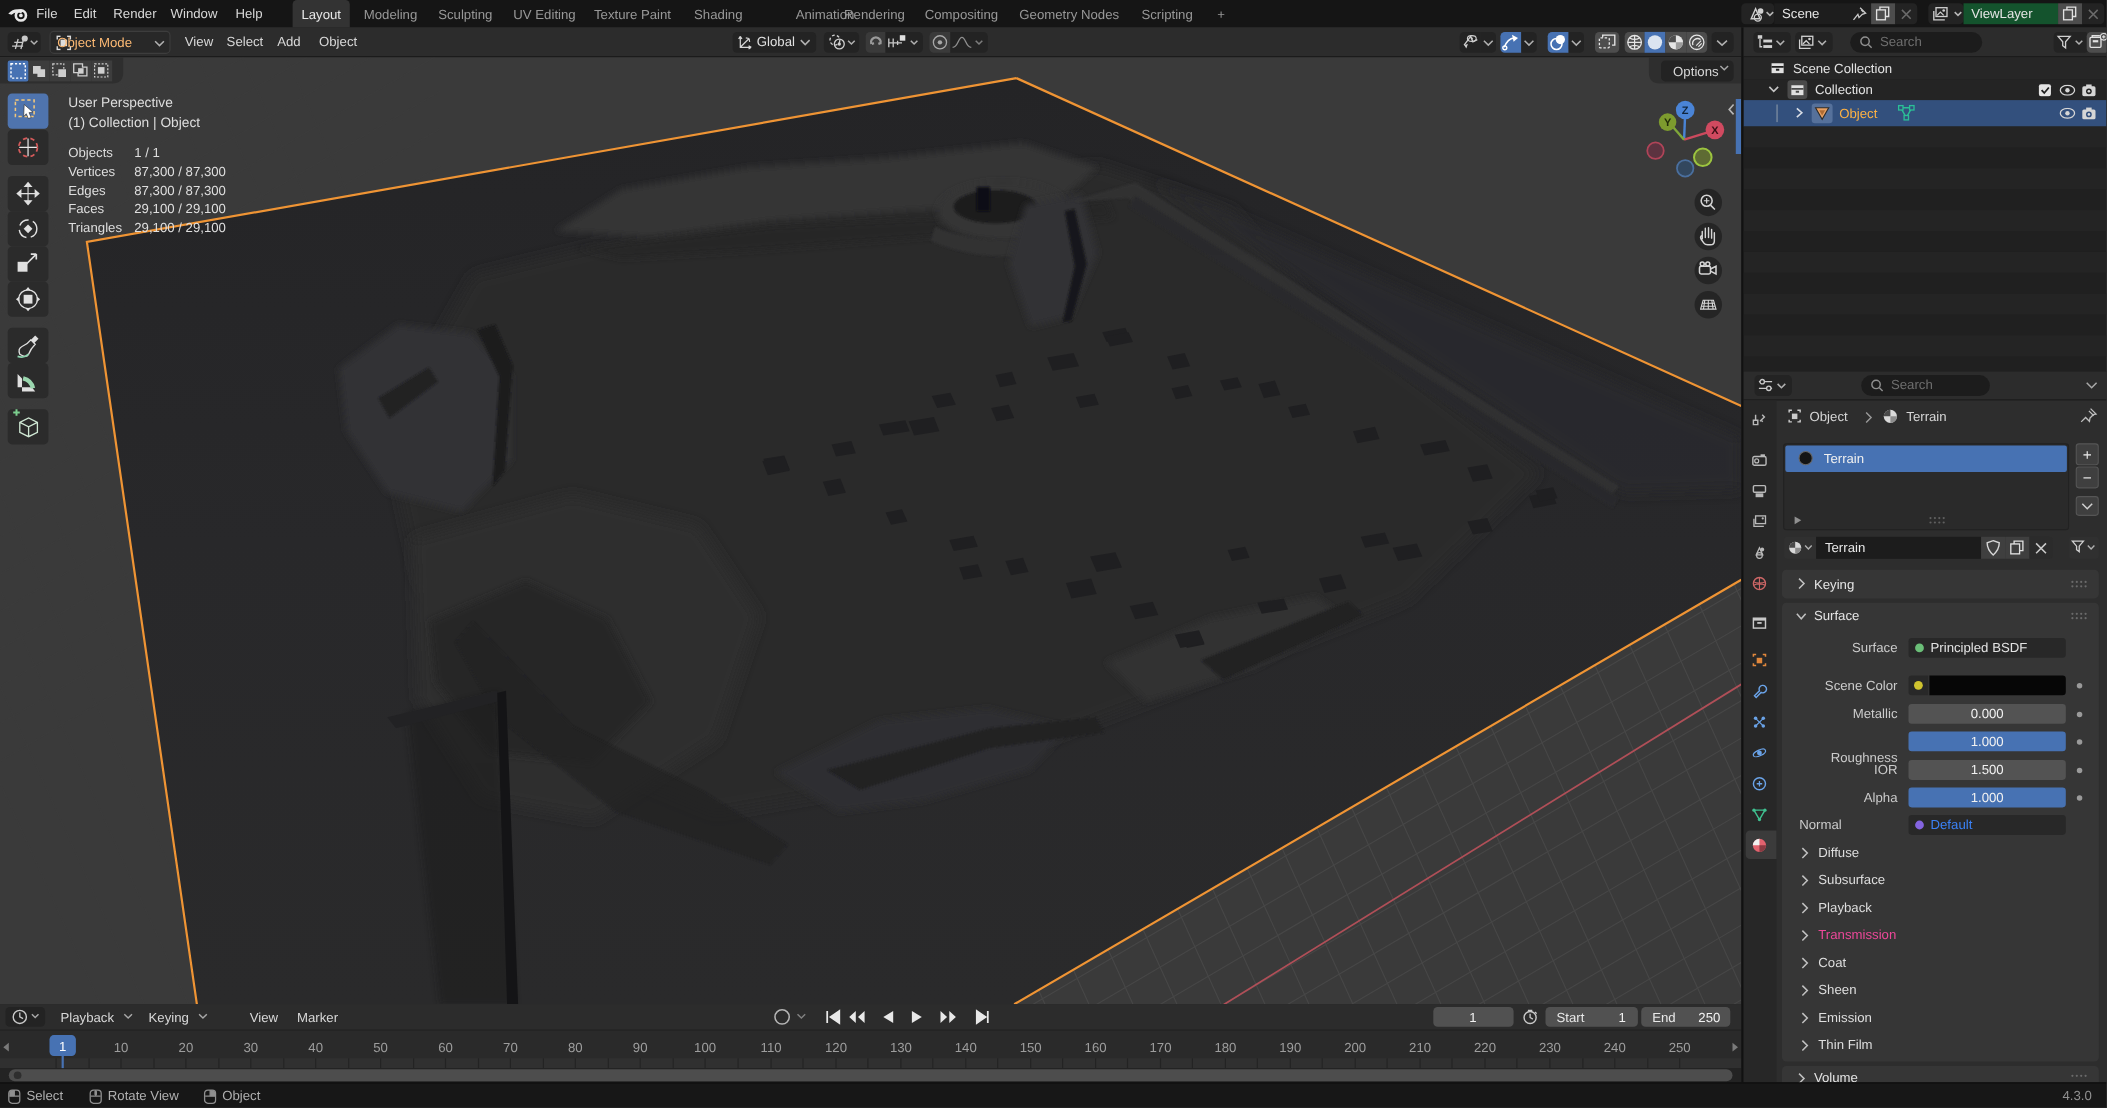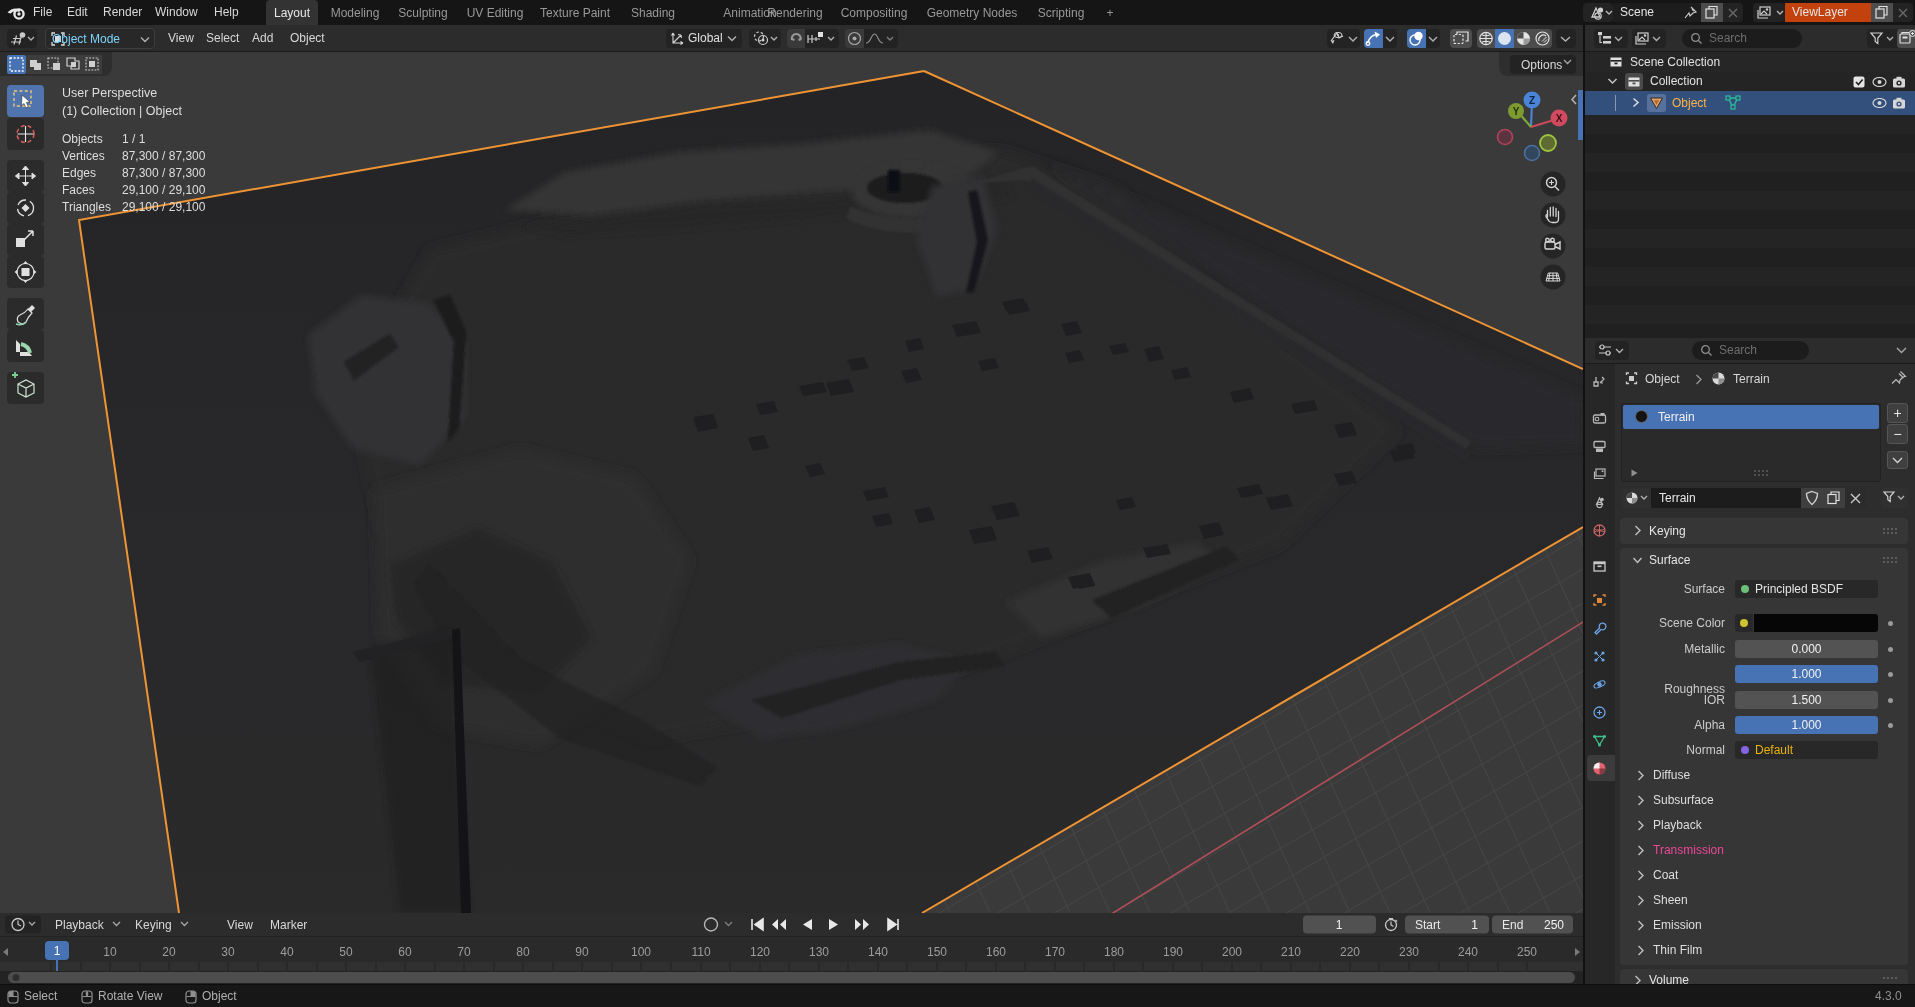--- a/index.html
+++ b/index.html
@@ -86,21 +86,21 @@
 
     <div class="chip" style="left:1753px;top:3px;width:32px;height:19px">
       <svg width="32" height="19" viewBox="0 0 32 19">
           <rect x="7" y="4" width="10" height="8" fill="none" stroke="#d0d0d0" stroke-width="1.2"></rect>
           <path d="M5 7 v8 h10" fill="none" stroke="#d0d0d0" stroke-width="1.2"></path>
           <circle cx="14" cy="6.5" r="1.2" fill="#d0d0d0"></circle>
           <path d="M8 11 l3 -3 l3 3" stroke="#d0d0d0" stroke-width="1.1" fill="none"></path>
           <path d="M24 8 l3 3 l3 -3" fill="none" stroke="#b5b5b5" stroke-width="1.4"></path>
         </svg>
     </div>
-    <div class="chip" style="left:1785px;top:3px;width:86px;height:19px;background:#c2410c;border-radius:0">
+    <div class="chip" style="left:1785px;top:3px;width:86px;height:19px;background:#14532d;border-radius:0">
       <span style="position:absolute;left:7px;line-height:19px;color:#e5e5e5">ViewLayer</span>
     </div>
     <div class="chipg" style="left:1871px;top:3px;width:22px;height:19px">
       <svg width="22" height="19" viewBox="0 0 22 19">
           <rect x="5" y="6" width="8" height="9" fill="none" stroke="#e2e2e2" stroke-width="1.2"></rect>
           <path d="M8 6 V3.5 H16 V12 H13" fill="none" stroke="#e2e2e2" stroke-width="1.2"></path>
         </svg>
     </div>
     <div class="chip" style="left:1893px;top:3px;width:20px;height:19px;border-radius:0 4px 4px 0">
       <svg width="20" height="19" viewBox="0 0 20 19">
@@ -114,21 +114,21 @@
           <path d="M4 13 h10 M6 9.5 h8 M7 15.5 l2.5 -9 M12 15.5 l2.5 -9" stroke="#c9c9c9" stroke-width="1.2" fill="none"></path>
           <circle cx="15.5" cy="6" r="2.8" fill="#c9c9c9"></circle>
           <path d="M21 8 l3 3 l3 -3" fill="none" stroke="#b0b0b0" stroke-width="1.4"></path>
         </svg>
     </div>
     <div class="chip" style="left:45px;top:3px;width:110px;height:21px;background:#282828;border:1px solid #3d3d3d">
       <svg class="abs" style="left:5px;top:3px" width="14" height="14" viewBox="0 0 14 14">
           <path d="M1 4 V1 H4 M10 1 H13 V4 M13 10 V13 H10 M4 13 H1 V10" stroke="#dcdcdc" stroke-width="1.3" fill="none"></path>
           <rect x="4" y="4" width="6" height="6" fill="#dcdcdc"></rect>
         </svg>
-      <span style="position:absolute;left:6px;line-height:20px;color:#7dd3fc">Object Mode</span>
+      <span style="position:absolute;left:6px;line-height:20px;color:#fdba74">Object Mode</span>
       <svg class="abs" style="left:93px;top:7px" width="12" height="8" viewBox="0 0 12 8">
           <path d="M2 1.5 l4 4 l4 -4" fill="none" stroke="#b0b0b0" stroke-width="1.4"></path>
         </svg>
     </div>
     <div class="mtxt" style="left:168px">View</div>
     <div class="mtxt" style="left:206px">Select</div>
     <div class="mtxt" style="left:252px">Add</div>
     <div class="mtxt" style="left:290px">Object</div>
 
     <div class="chip" style="left:666px;top:4px;width:76px;height:19px">
@@ -990,24 +990,24 @@
 <span class="abs" style="left:303px;top:309px;width:5px;height:5px;border-radius:50%;background:#9a9a9a"></span>
 <div class="abs" style="left:0;top:342px;width:140px;height:18px;line-height:18px;text-align:right;color:#cbcbcb">Roughness</div>
 <div class="abs" style="left:150px;top:327px;width:143px;height:18px;background:#4772b3;border-radius:3px;text-align:center;line-height:18px;color:#f1f1f1">1.000</div>
 <span class="abs" style="left:303px;top:334px;width:5px;height:5px;border-radius:50%;background:#9a9a9a"></span>
 <div class="abs" style="left:0;top:353px;width:140px;height:18px;line-height:18px;text-align:right;color:#cbcbcb">IOR</div>
 <div class="abs" style="left:150px;top:353px;width:143px;height:18px;background:#535353;border-radius:3px;text-align:center;line-height:18px;color:#f1f1f1">1.500</div>
 <span class="abs" style="left:303px;top:360px;width:5px;height:5px;border-radius:50%;background:#9a9a9a"></span>
 <div class="abs" style="left:0;top:378px;width:140px;height:18px;line-height:18px;text-align:right;color:#cbcbcb">Alpha</div>
 <div class="abs" style="left:150px;top:378px;width:143px;height:18px;background:#4772b3;border-radius:3px;text-align:center;line-height:18px;color:#f1f1f1">1.000</div>
 <span class="abs" style="left:303px;top:385px;width:5px;height:5px;border-radius:50%;background:#9a9a9a"></span>
-<div class="abs" style="left:0;top:403px;width:140px;height:18px;line-height:18px;text-align:right;color:#cbcbcb">Normal</div>
+<div class="abs" style="left:0;top:403px;width:140px;height:18px;line-height:18px;text-align:center;color:#cbcbcb">Normal</div>
 <div class="abs" style="left:150px;top:403px;width:143px;height:18px;background:#282828;border-radius:3px">
           <span style="position:absolute;left:6px;top:5px;width:8px;height:8px;border-radius:50%;background:#8464e0"></span>
-          <span style="position:absolute;left:20px;line-height:18px;color:#eab308">Default</span>
+          <span style="position:absolute;left:20px;line-height:18px;color:#3b82f6">Default</span>
       </div>
 
     <svg class="abs" style="left:52px;top:432px" width="8" height="11" viewBox="0 0 8 11">
         <path d="M1.5 1 l4.5 4.5 l-4.5 4.5" fill="none" stroke="#c0c0c0" stroke-width="1.4"></path>
       </svg>
     <div class="abs" style="left:68px;top:428px;line-height:18px;color:#dedede">Diffuse</div>
 <svg class="abs" style="left:52px;top:457px" width="8" height="11" viewBox="0 0 8 11">
         <path d="M1.5 1 l4.5 4.5 l-4.5 4.5" fill="none" stroke="#c0c0c0" stroke-width="1.4"></path>
       </svg>
     <div class="abs" style="left:68px;top:453px;line-height:18px;color:#dedede">Subsurface</div>

